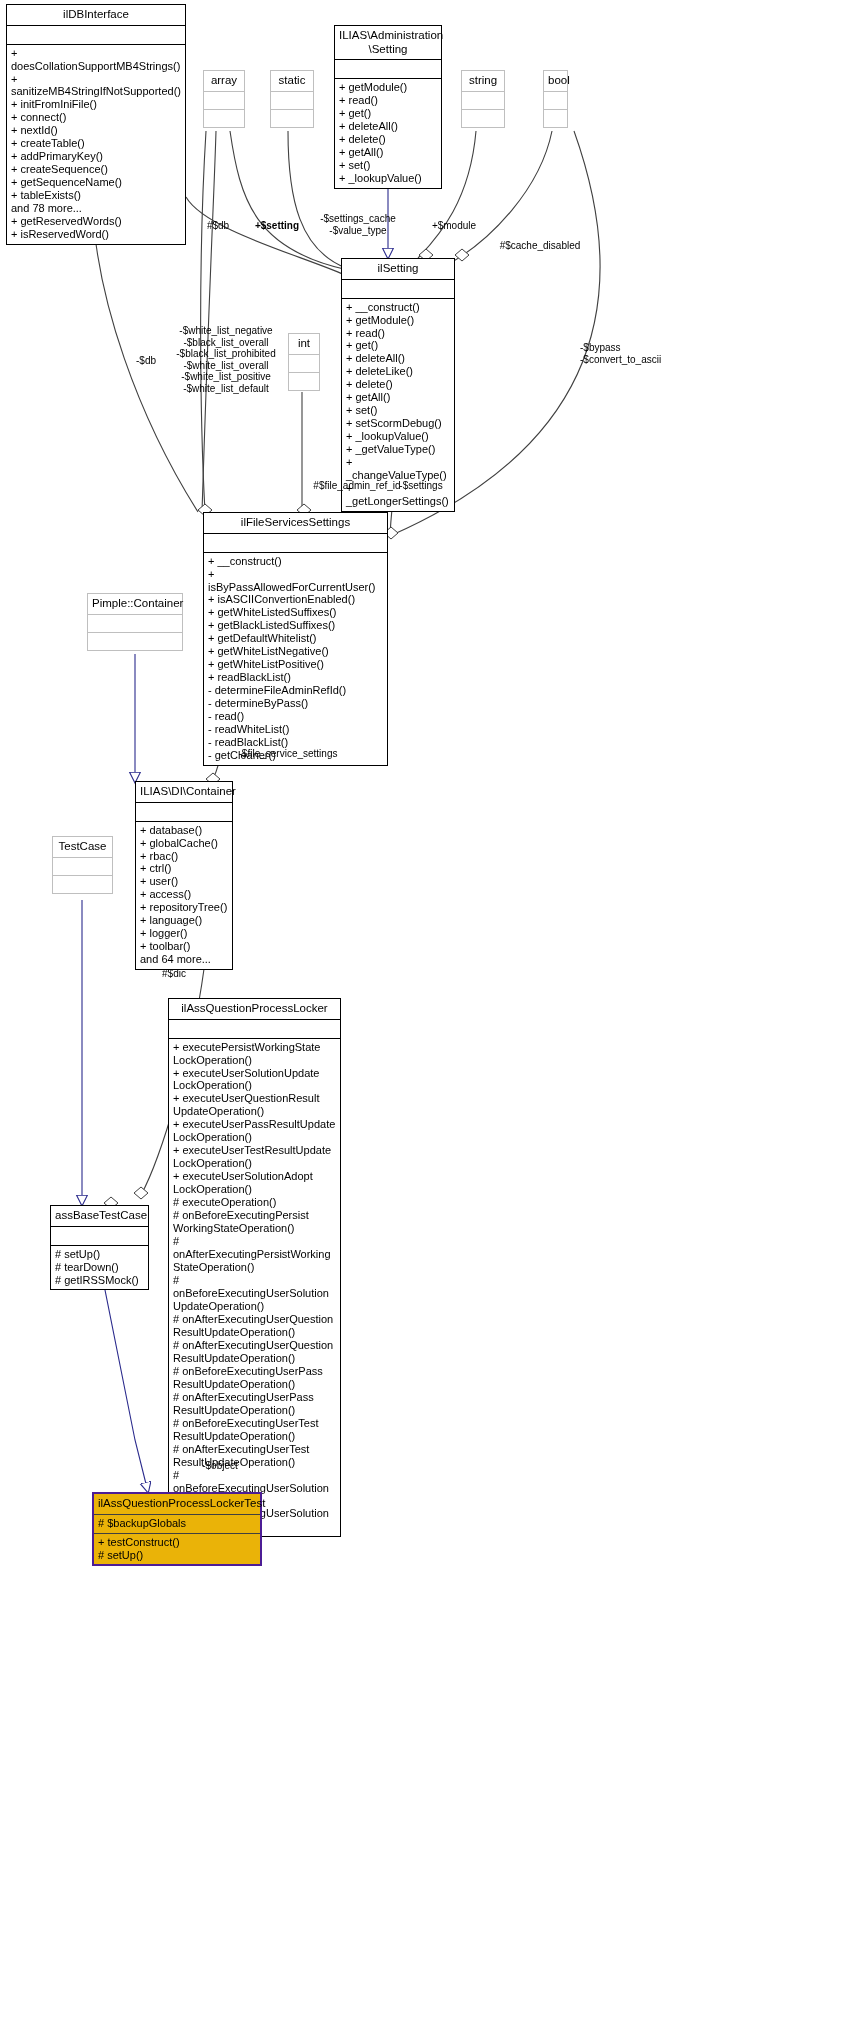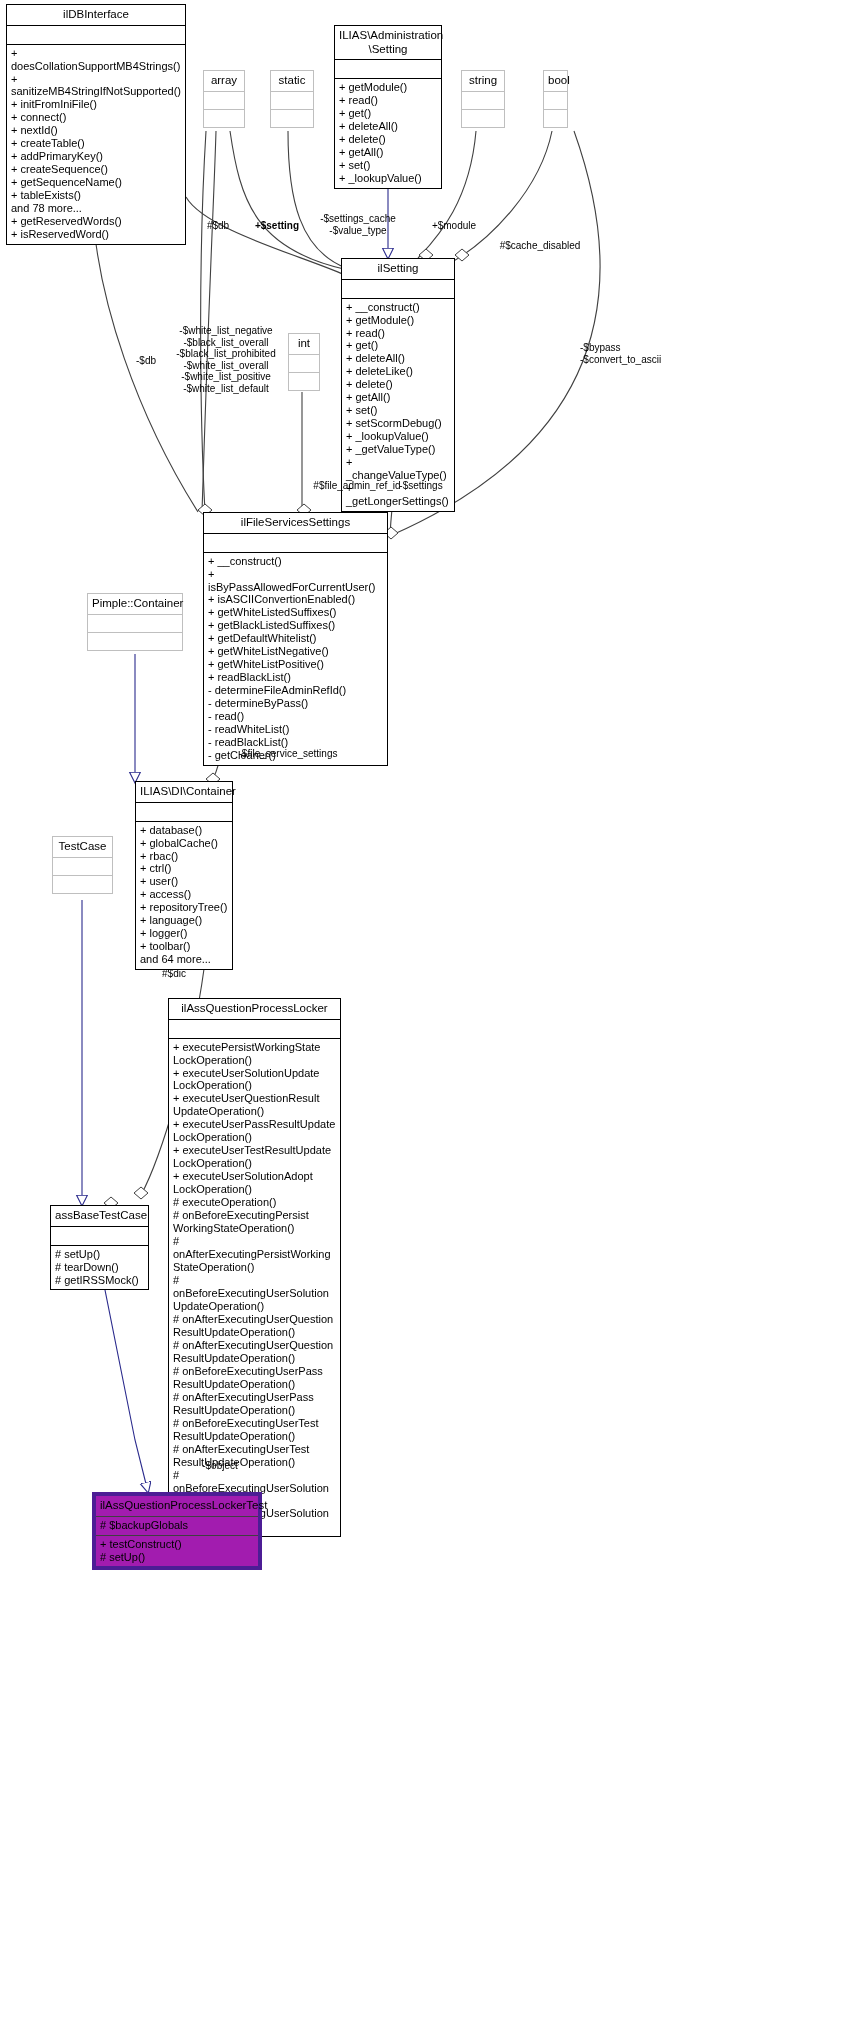--- a/index.html
+++ b/index.html
@@ -14,21 +14,21 @@
   .uml.thin{border:1px solid #bfbfbf;}
   .uml .title{padding:3px 4px 3px;text-align:center;font-size:11.5px;white-space:pre-line;}
   .uml .sep{border-top:1px solid #000;}
   .uml.thin .sep{border-top:1px solid #bfbfbf;}
   .uml .attrs{min-height:14px;padding:2px 4px;}
   .uml .ops{padding:2px 4px 3px 4px;}
   .uml .ops div{white-space:pre-wrap;}
   .uml.plain .attrs{min-height:13px;}
 
   
-  .uml.focus{background:#a21caf;border:4px solid #4c1d95;}
+  .uml.focus{background:#eab308;border:2px solid #4c1d95;}
   .uml.focus .sep{border-top:1px solid #404040;}
 
   
   .elabel{position:absolute;font-size:10px;color:#000;white-space:pre-line;text-align:center;
           line-height:1.15;background:transparent;}
 </style>
 </head>
 <body>
 
 <div id="canvas">

